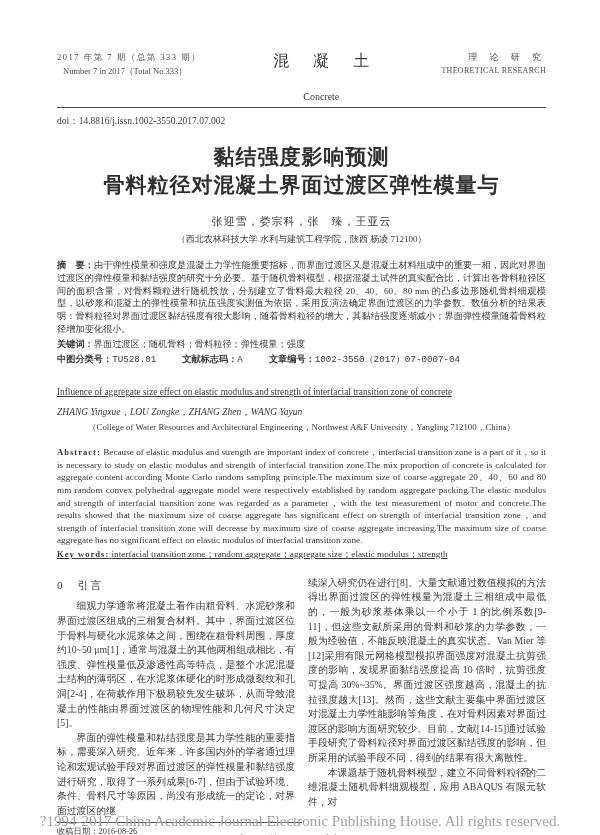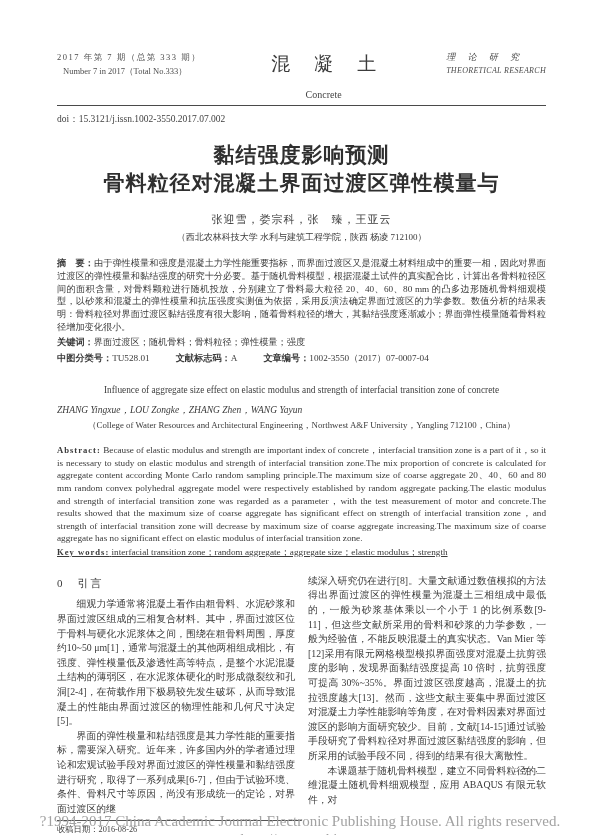--- a/index.html
+++ b/index.html
@@ -10,43 +10,43 @@
     background: #ffffff; overflow: hidden; padding-left: 20px;
   }
   .content { position: absolute; left: 57px; top: 50px; width: 489px; }
 
   
   .jheader { display: flex; justify-content: space-between; align-items: flex-start; }
   .hdr-left { font-size: 8.5px; color: #4c4c4c; line-height: 14px; }
   .hdr-left .cn { letter-spacing: 1.5px; }
   .hdr-left .en { padding-left: 6px; }
   .hdr-center { text-align: center; margin-top: 1px; }
-  .hdr-center .cn { font-size: 19px; letter-spacing: 24px; padding-left: 24px; color: #3c3c3c; }
-  .hdr-center .en { font-size: 10px; margin-top: 12px; color: #444; }
-  .hdr-right { text-align: left; font-size: 9px; color: #4c4c4c; line-height: 14px; font-style: italic; }
+  .hdr-center .cn { font-size: 16px; letter-spacing: 24px; padding-left: 24px; color: #3c3c3c; }
+  .hdr-center .en { font-size: 10px; margin-top: 19px; color: #444; }
+  .hdr-right { text-align: right; font-size: 9px; color: #4c4c4c; line-height: 14px; }
   .hdr-right .cn { letter-spacing: 5px; }
   .hdr-right .en { font-size: 8px; letter-spacing: 0.3px; }
   .hdr-rule { border-top: 1.2px solid #4a4a4a; margin-top: 5px; }
   .doi-line { font-size: 9.5px; margin-top: 7px; color: #3e3e3e; }
 
   
   .paper-title { text-align: center; font-weight: bold; font-size: 21px; line-height: 1.35; letter-spacing: 1px; margin-top: 15px; color: #2f2f2f; }
   .authors-cn { text-align: center; font-size: 11px; letter-spacing: 1px; margin-top: 14px; }
   .affil-cn { text-align: center; font-size: 9px; margin-top: 4px; }
 
   
   .abs-cn { margin-top: 13px; font-size: 9.2px; line-height: 12.9px; text-align: justify; }
   .abs-label { font-weight: bold; }
   .kw-line { font-size: 9.2px; line-height: 14px; margin-top: 1px; }
-  .meta-line { font-size: 9.2px; line-height: 14px; margin-top: 2px; display: flex; }
+  .meta-line { font-size: 9.2px; line-height: 14px; margin-top: 2px; display: flex; font-family: Liberation Mono, monospace; }
   .meta-line .lab { font-weight: bold; }
   .meta-line .gap { width: 26px; }
 
   
-  .title-en { text-align: center; font-size: 9.3px; margin-top: 20px; color: #3e3e3e; }
+  .title-en { font-size: 9.3px; margin-top: 20px; color: #3e3e3e; text-decoration: underline; }
   .authors-en { text-align: left; font-style: italic; font-size: 9.5px; margin-top: 9px; }
   .affil-en { text-align: center; font-size: 8.8px; margin-top: 3px; }
   .abs-en { margin-top: 12px; font-size: 9.2px; line-height: 12.6px; text-align: justify; }
   .abs-en .lab { font-weight: bold; letter-spacing: 1px; font-size: 8.6px; }
   .kw-en { font-size: 9.2px; line-height: 13px; margin-top: 1px; text-decoration: underline; }
   .kw-en .lab { font-weight: bold; letter-spacing: 1px; font-size: 8.6px; }
 
   
   .columns { display: flex; gap: 13px; margin-top: 15px; }
   .col { width: 238px; font-size: 9.8px; line-height: 14.6px; text-align: justify; }
@@ -78,21 +78,21 @@
       <div class="hdr-center">
         <div class="cn">混凝土</div>
         <div class="en">Concrete</div>
       </div>
       <div class="hdr-right">
         <div class="cn">理 论 研 究</div>
         <div class="en">THEORETICAL RESEARCH</div>
       </div>
     </div>
     <div class="hdr-rule"></div>
-    <div class="doi-line">doi：15.3121/j.issn.1002-3550.2017.07.002</div>
+    <div class="doi-line">doi：14.8816/j.issn.1002-3550.2017.07.002</div>
 
     <h1 class="paper-title">
       <div>黏结强度影响预测</div>
       <div>骨料粒径对混凝土界面过渡区弹性模量与</div>
     </h1>
     <div class="authors-cn">张迎雪，娄宗科，张　臻，王亚云</div>
     <div class="affil-cn">（西北农林科技大学 水利与建筑工程学院，陕西 杨凌 712100）</div>
 
     <div class="abs-cn"><span class="abs-label">摘　要：</span><span>由于弹性模量和强度是混凝土力学性能重要指标，而界面过渡区又是混凝土材料组成中的重要一相，因此对界面过渡区的弹性模量和黏结强度的研究十分必要。基于随机骨料模型，根据混凝土试件的真实配合比，计算出各骨料粒径区间的面积含量，对骨料颗粒进行随机投放，分别建立了骨料最大粒径 20、40、60、80 mm 的凸多边形随机骨料细观模型，以砂浆和混凝土的弹性模量和抗压强度实测值为依据，采用反演法确定界面过渡区的力学参数。数值分析的结果表明：骨料粒径对界面过渡区黏结强度有很大影响，随着骨料粒径的增大，其黏结强度逐渐减小；界面弹性模量随着骨料粒径增加变化很小。</span></div>
     <div class="kw-line"><span class="abs-label">关键词：</span><span>界面过渡区；随机骨料；骨料粒径；弹性模量；强度</span></div>

